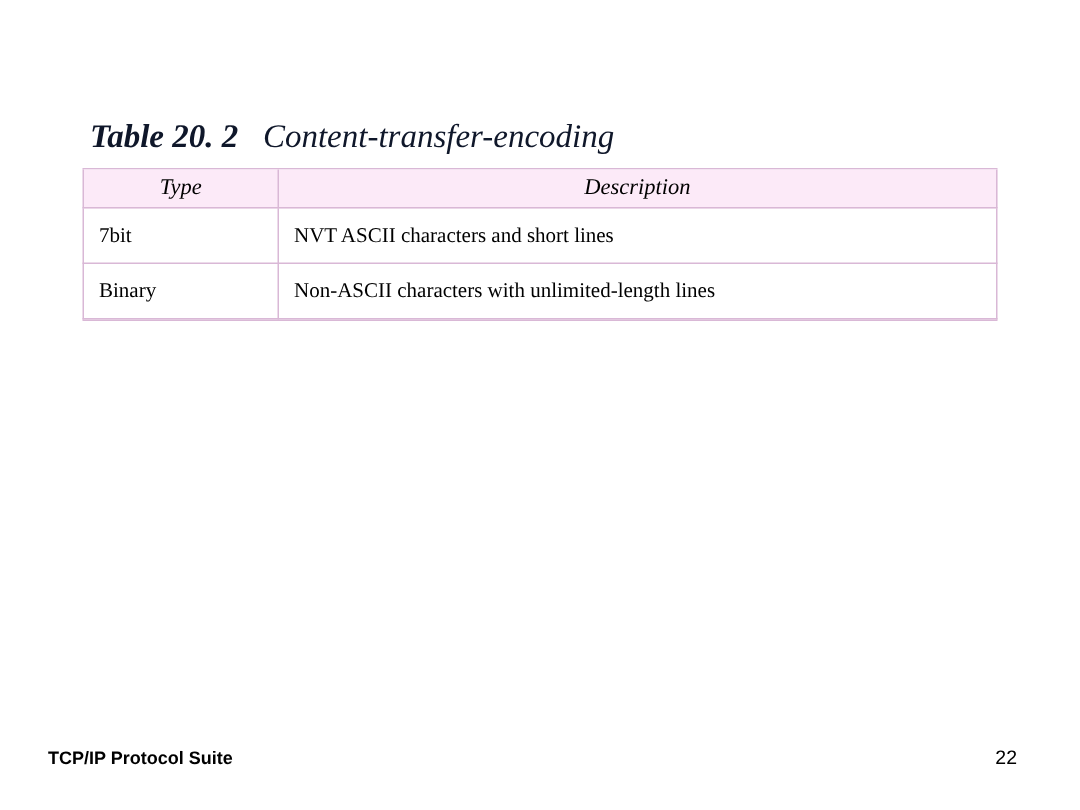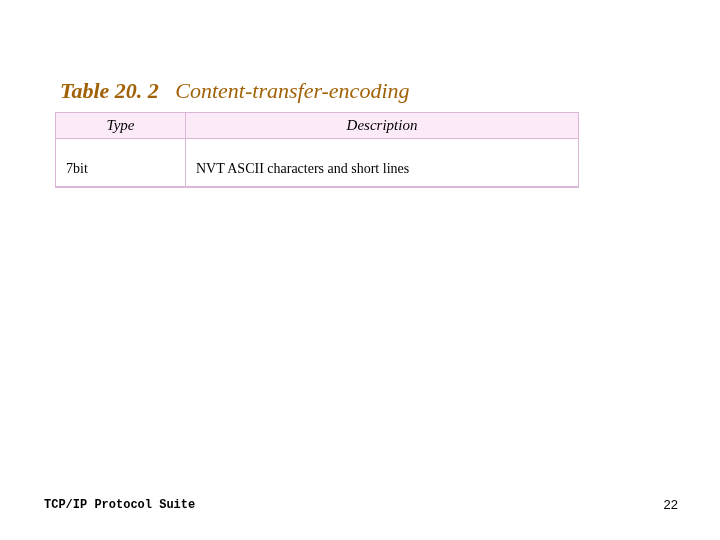--- a/index.html
+++ b/index.html
@@ -4,29 +4,29 @@
 <style>
   * { box-sizing: border-box; margin: 0; padding: 0; }
   html, body { width: 720px; height: 540px; background: #fff; font-family: "Times New Roman", Times, serif; }
   .slide { position: relative; width: 720px; height: 540px; }
   .title {
     position: absolute;
     top: 78px;
     left: 60px;
     font-size: 22px;
     font-style: italic;
-    color: #a16207;
+    color: #0f172a;
   }
   .title .num { font-weight: bold; }
   .title .txt { font-weight: normal; }
   .table-wrap {
     position: absolute;
     top: 112px;
     left: 55px;
-    width: 524px;
+    width: 610px;
     border-top: 1px solid #d9b8d6;
     border-bottom: 1px solid #d9b8d6;
   }
   table {
     width: 100%;
     border-collapse: collapse;
     font-family: "Times New Roman", Times, serif;
   }
   th, td {
     border-left: 1px solid #d9b8d6;
@@ -38,31 +38,31 @@
     background: #fceaf8;
     font-style: italic;
     font-weight: normal;
     font-size: 15px;
     text-align: center;
     padding: 4px 8px;
     border-bottom: 1px solid #d9b8d6;
   }
   td {
     font-size: 14px;
-    padding: 21px 10px 7px 10px;
+    padding: 10px 10px 7px 10px;
     border-bottom: 1px solid #d9b8d6;
     line-height: 1.35;
   }
   col.type { width: 130px; }
   col.desc { width: auto; }
   .footer-left {
     position: absolute;
-    left: 44px;
+    left: 32px;
     bottom: 28px;
-    font-family: Liberation Mono, monospace;
+    font-family: Liberation Sans, sans-serif;
     font-weight: bold;
     font-size: 12px;
   }
   .footer-right {
     position: absolute;
     right: 42px;
     bottom: 28px;
     font-family: Arial, Helvetica, sans-serif;
     font-size: 13px;
   }
@@ -88,20 +88,24 @@
         <tr>
           <th>Type</th>
           <th>Description</th>
         </tr>
       </thead>
       <tbody>
         <tr>
           <td>7bit</td>
           <td>NVT ASCII characters and short lines</td>
         </tr>
+        <tr>
+          <td>Binary</td>
+          <td>Non-ASCII characters with unlimited-length lines</td>
+        </tr>
       </tbody>
     </table>
   </div>
 
   <div class="footer-left">TCP/IP Protocol Suite</div>
   <div class="footer-right">22</div>
 
 </div>
 
 </body></html>

